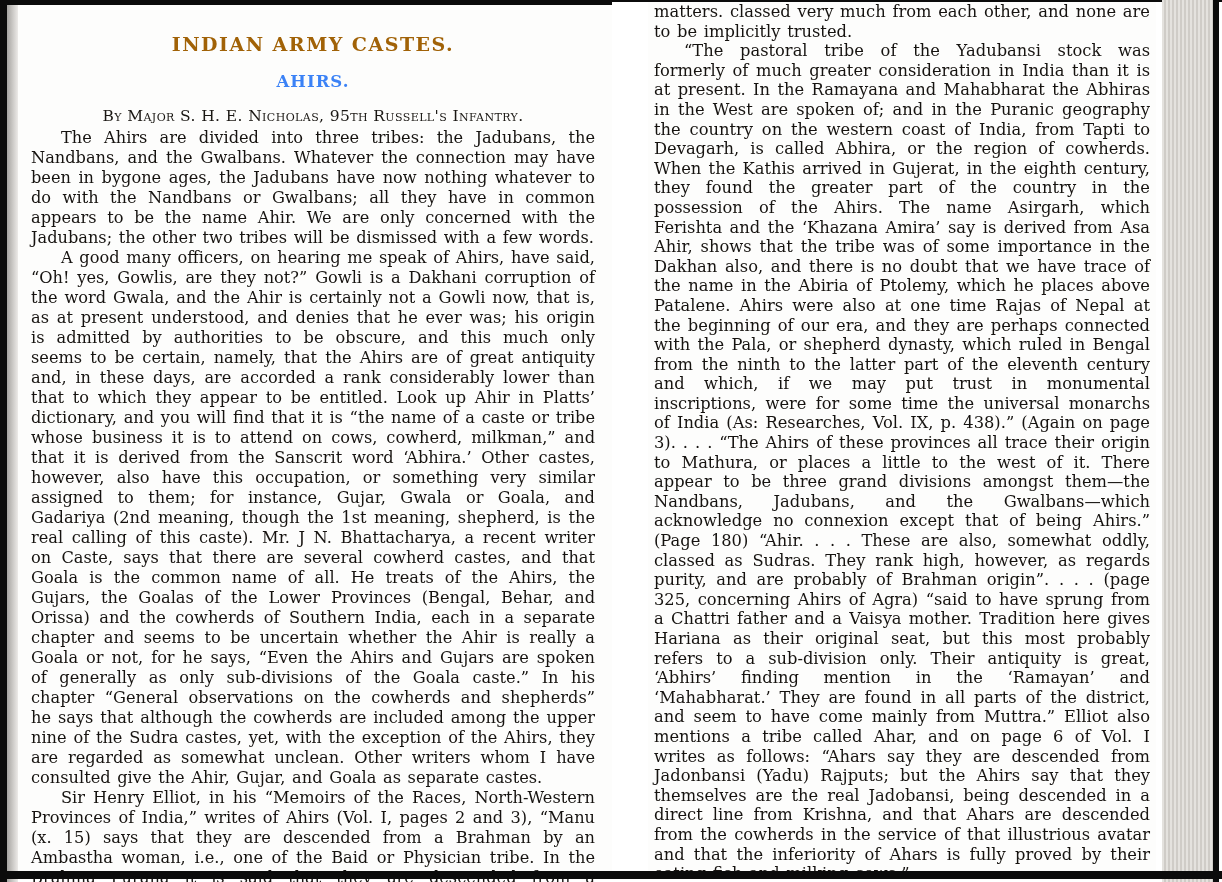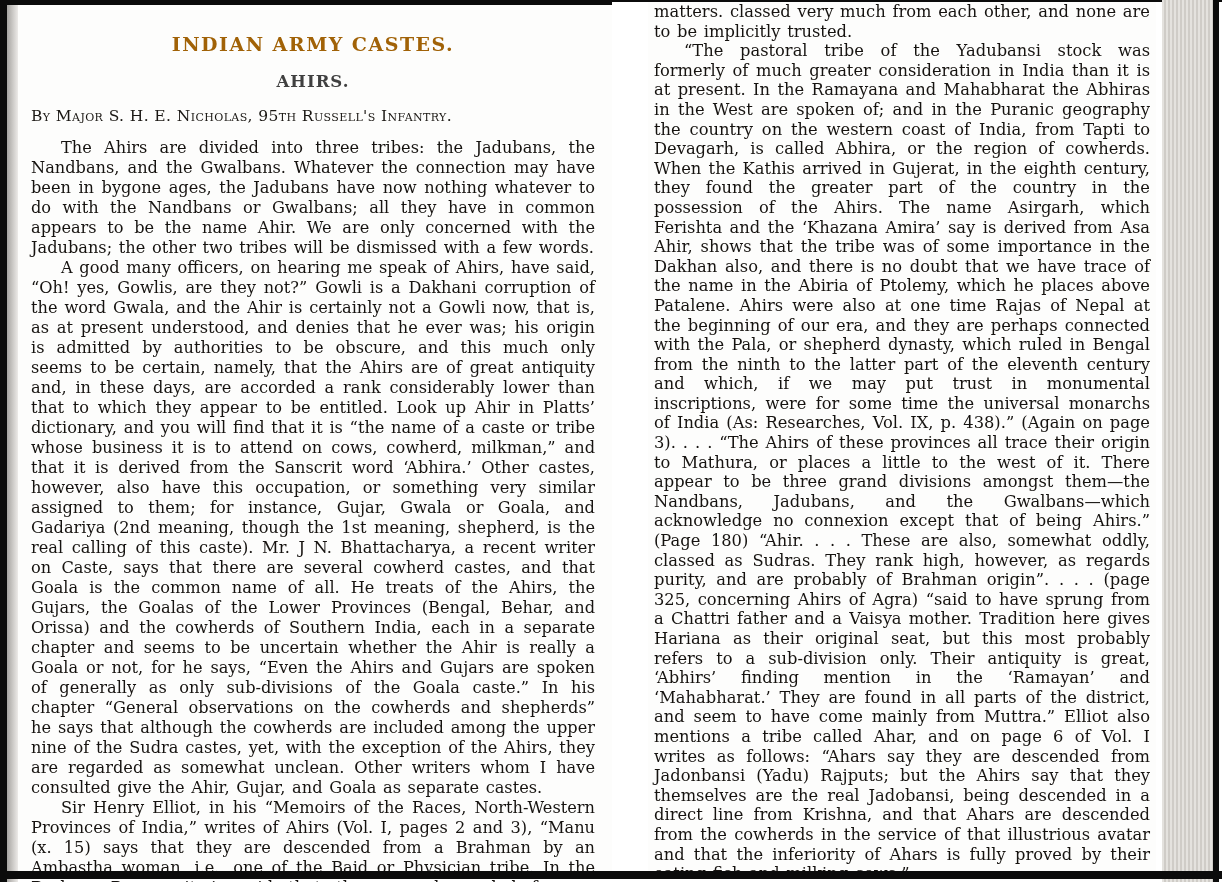--- a/index.html
+++ b/index.html
@@ -26,31 +26,31 @@
   .page-left .inner{margin:0 17px 0 13px;}
   .page-right{left:648px;top:2px;width:508px;height:869px;overflow:hidden;}
   .page-right .inner{margin:0 6px 0 6px;}
 
   h1.title{
     margin:28px 0 0 0;text-align:center;font-size:19px;font-weight:bold;
     letter-spacing:1.5px;color:#a16207;
   }
   h2.subtitle{
     margin:17px 0 0 0;text-align:center;font-size:16.5px;font-weight:bold;
-    letter-spacing:1px;color:#404040;
+    letter-spacing:1px;color:#3b82f6;
   }
   .byline{
-    margin:16px 0 0 0;font-variant:small-caps;
+    margin:16px 0 0 0;text-align:center;font-variant:small-caps;
     font-size:15.5px;letter-spacing:.4px;color:#1a1713;
   }
   p.body-par{
     margin:0;text-align:justify;text-indent:30px;
     font-size:16.2px;line-height:20px;word-spacing:1.5px;
   }
-  .page-left p.first{margin-top:13px;}
+  .page-left p.first{margin-top:3px;}
   .page-right p.body-par{font-size:16.3px;line-height:19.6px;}
   p.no-indent{text-indent:0;}
 </style>
 </head>
 <body>
 
 <div>
 
   <div class="strip-left-black"></div>
   <div class="strip-left-gray"></div>

